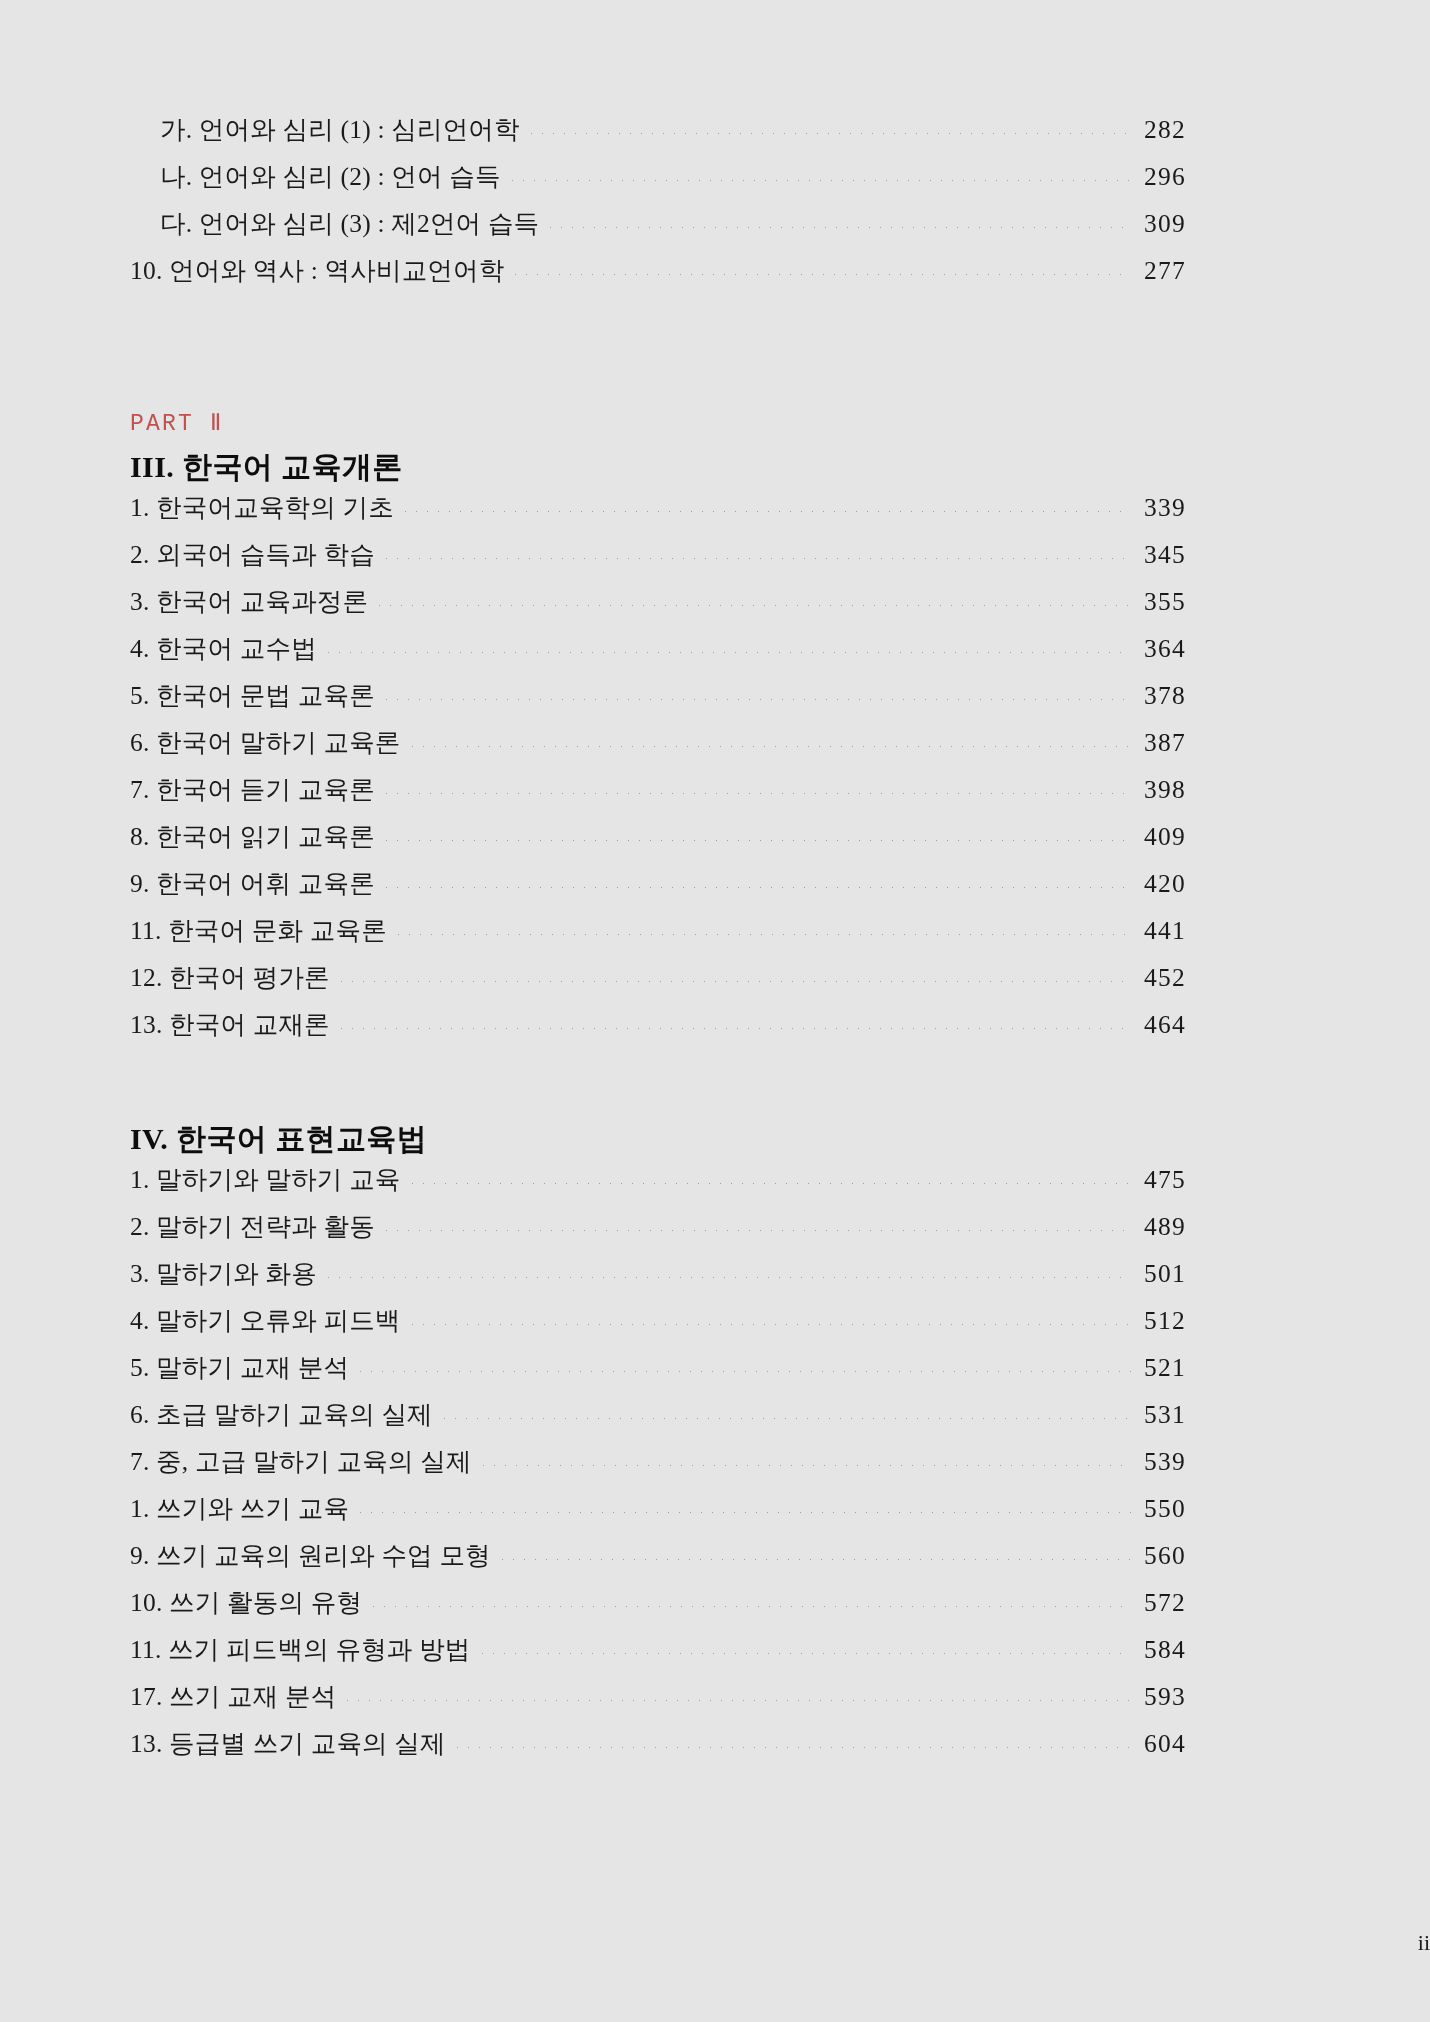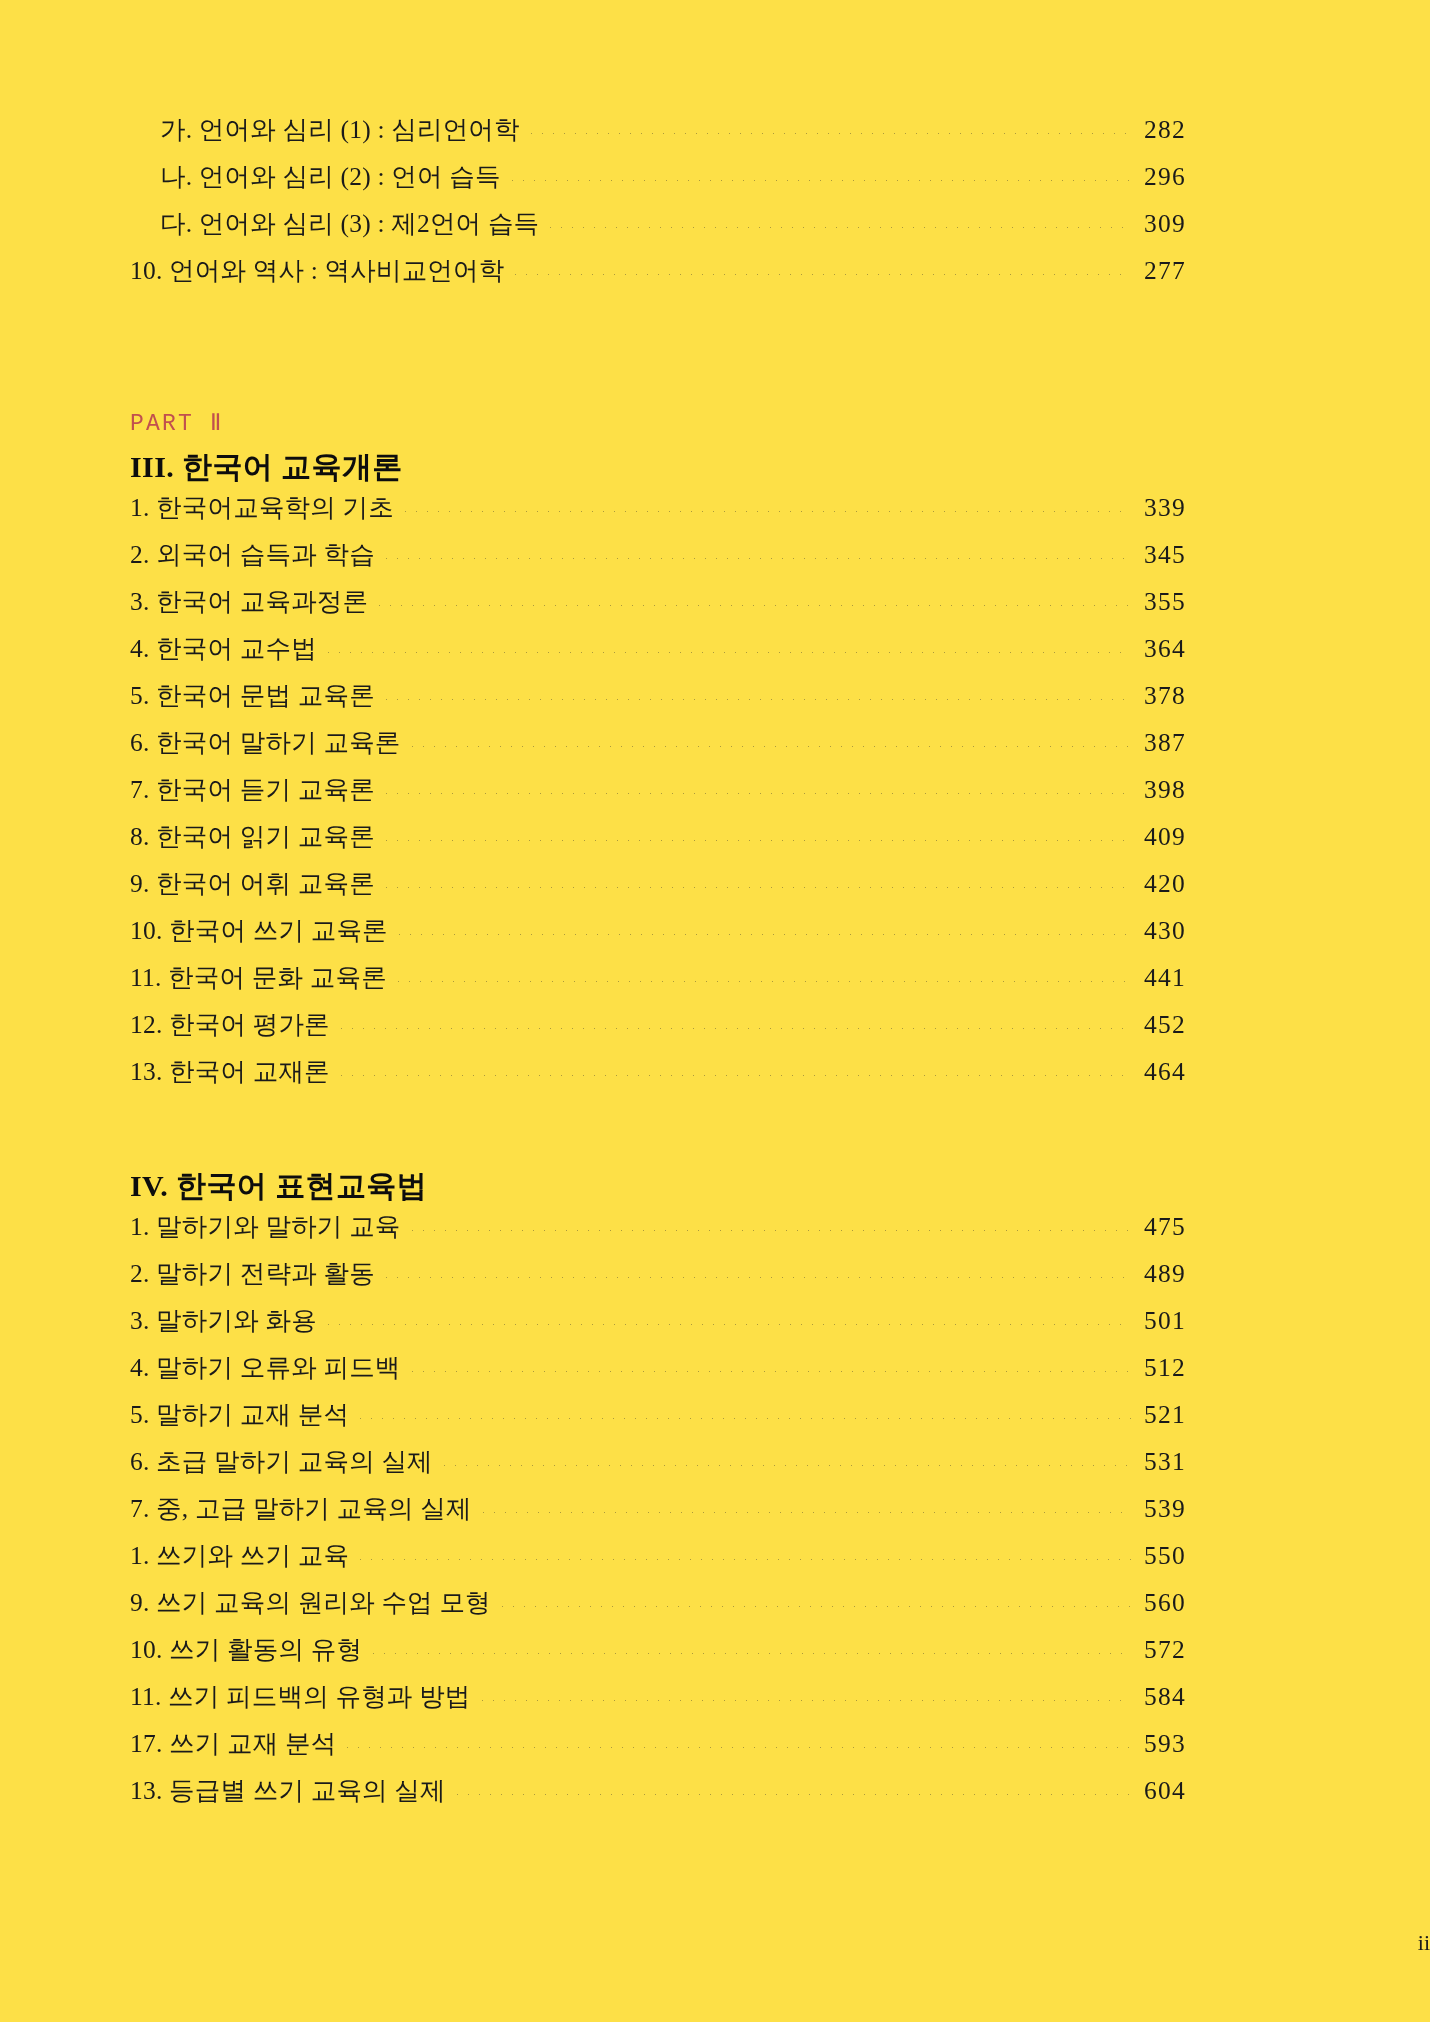--- a/index.html
+++ b/index.html
@@ -4,21 +4,21 @@
 <style>
   html, body {
     margin: 0;
     padding: 0;
     background: #ffffff;
   }
   .page {
     position: relative;
     width: 1430px;
     height: 2022px;
-    background: #fde047;
+    background: #e5e5e5;
     margin: 0 auto;
     overflow: hidden;
     font-family: "Liberation Serif", "DejaVu Serif", serif;
     color: #141414;
   }
   .content {
     position: absolute;
     left: 130px;
     top: 0;
     width: 1070px;
@@ -174,25 +174,20 @@
           <span class="label">8. 한국어 읽기 교육론</span>
           <span class="leader"></span>
           <span class="pageno">409</span>
         </div>
         <div class="toc-line">
           <span class="label">9. 한국어 어휘 교육론</span>
           <span class="leader"></span>
           <span class="pageno">420</span>
         </div>
         <div class="toc-line">
-          <span class="label">10. 한국어 쓰기 교육론</span>
-          <span class="leader"></span>
-          <span class="pageno">430</span>
-        </div>
-        <div class="toc-line">
           <span class="label">11. 한국어 문화 교육론</span>
           <span class="leader"></span>
           <span class="pageno">441</span>
         </div>
         <div class="toc-line">
           <span class="label">12. 한국어 평가론</span>
           <span class="leader"></span>
           <span class="pageno">452</span>
         </div>
         <div class="toc-line">

